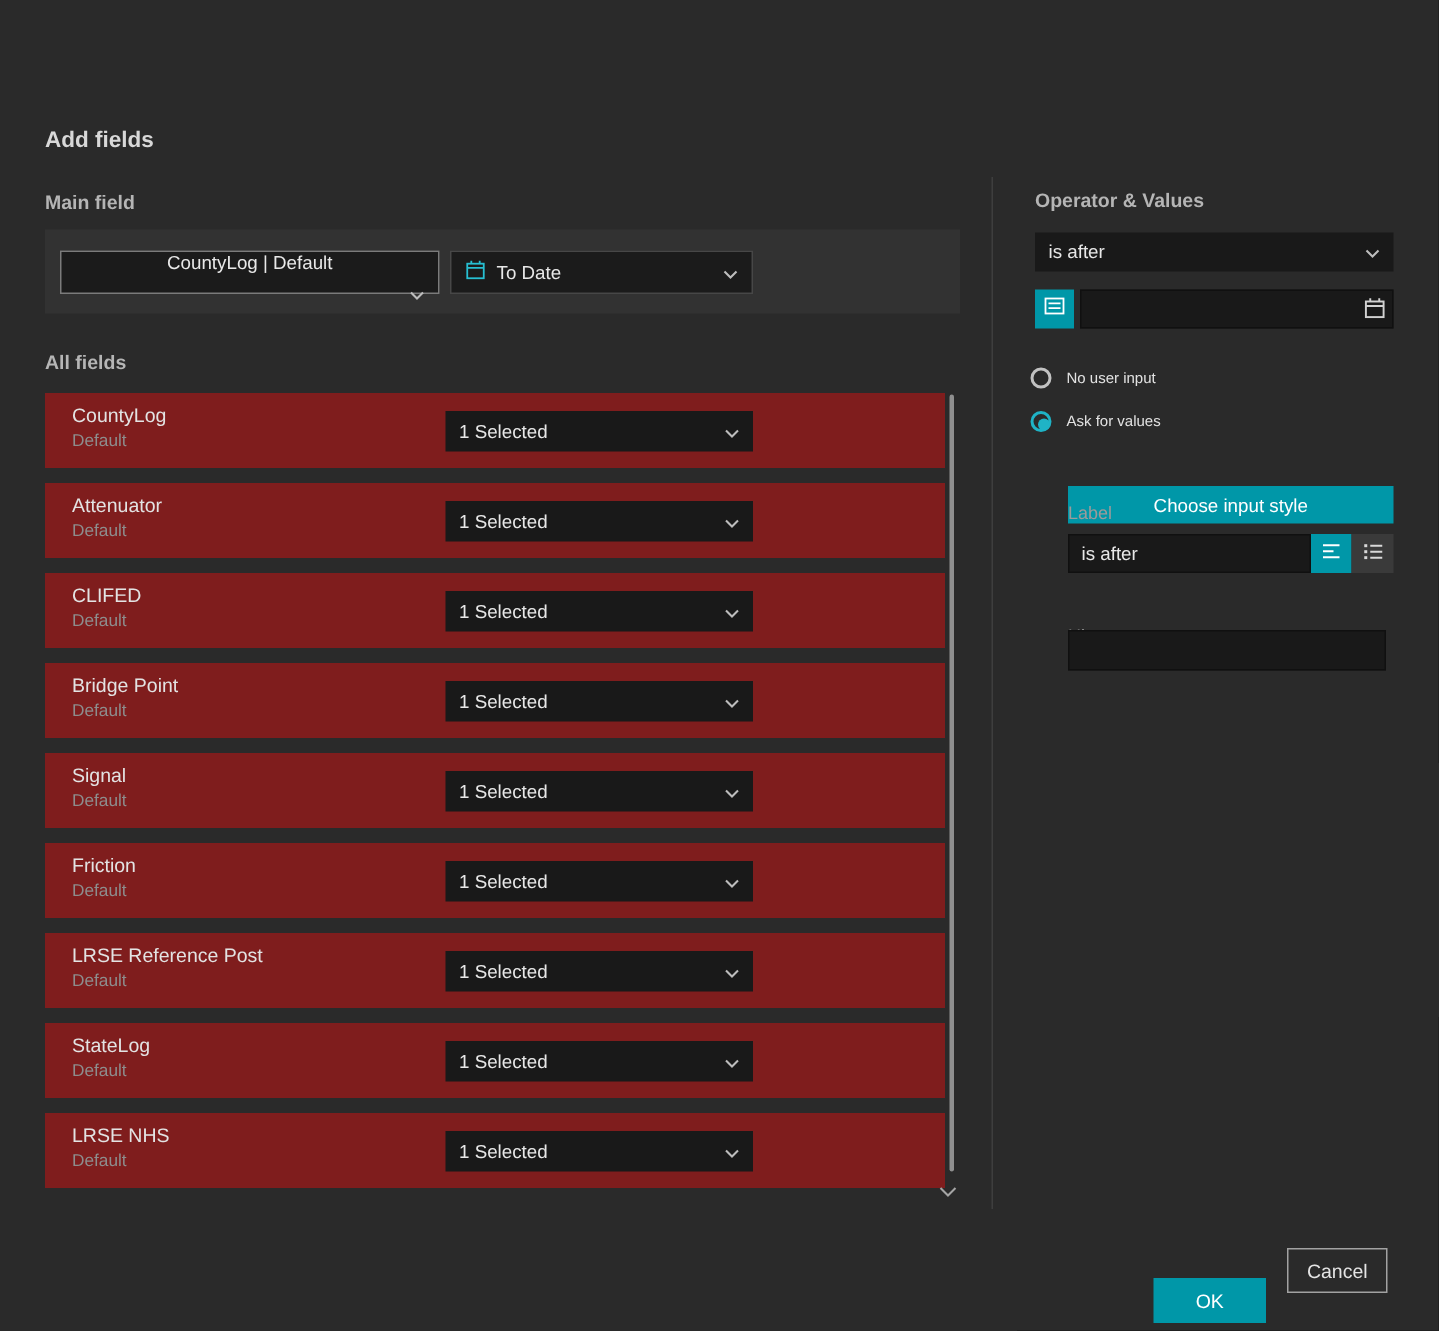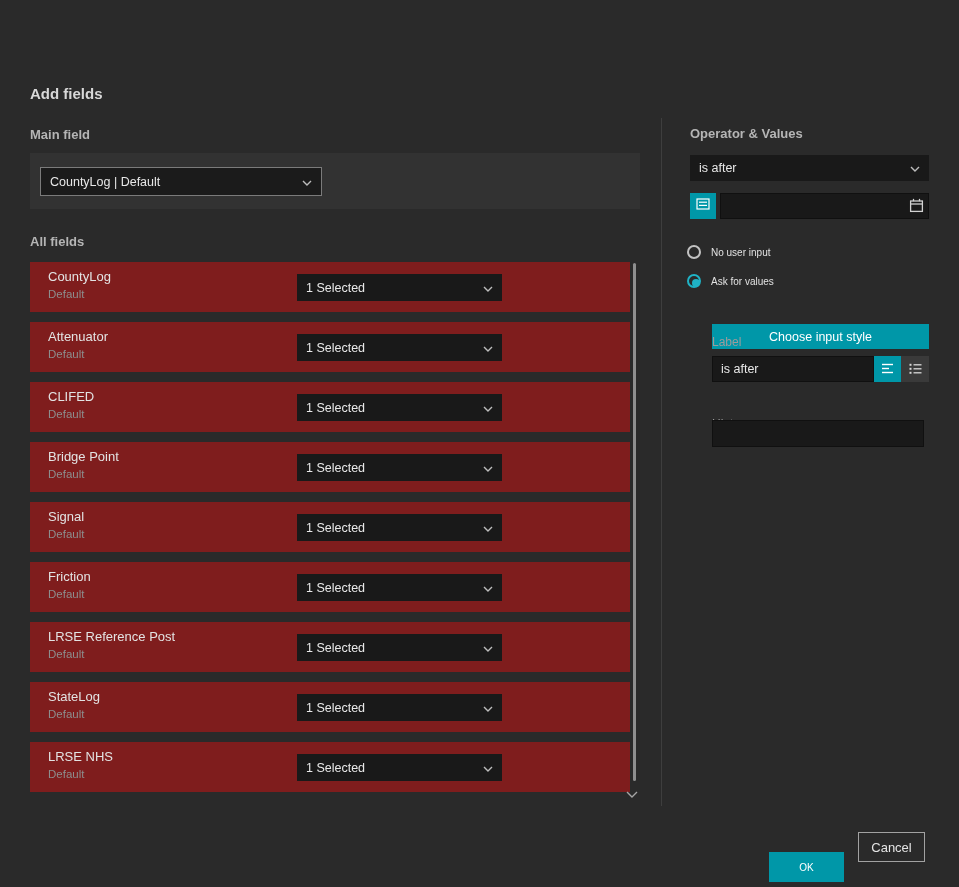--- a/index.html
+++ b/index.html
@@ -102,41 +102,57 @@
     position:absolute; background:var(--accent,#0097a8); color:#ffffff;
     display:flex; align-items:center; justify-content:center;
     font-size:12.5px; cursor:pointer; border:none;
     font-family:"Liberation Sans", sans-serif;
     margin-top:20px;
   }
 
   
   .ok-btn {
     position:absolute; left:769px; top:832px; width:75px; height:30px;
-    font-size:10px;
+    font-size:13px;
   }
   .cancel-btn {
     position:absolute; left:858px; top:832px; width:67px; height:30px;
     background:transparent; border:1px solid #a2a2a2; color:#e4e4e4;
     display:flex; align-items:center; justify-content:center;
     font-size:13px; cursor:pointer;
   }
 </style>
 </head>
 <body>
 
 <div class="dialog">
 
 
   <div class="section-heading" style="left:30px; top:85px;">Add fields</div>
   <div class="sub-label" style="left:30px; top:127px;">Main field</div>
 
   <div class="main-field-panel">
-    <div class="select bordered" style="left:10px; top:14px; width:282px; height:29px;">
+    <div class="select bordered" style="left:10px; top:14px; width:253px; height:29px;flex-direction:column;">
       <span>CountyLog | Default</span>
+      <span class="chev">
+        <svg width="10" height="6" viewBox="0 0 10 6">
+            <path d="M1 1l4 4 4-4" fill="none" stroke="#bdbdbd" stroke-width="1.4"></path>
+          </svg>
+      </span>
+    </div>
+    <div class="select thin-border" style="left:270px; top:14px; width:202px; height:29px;">
+      <span>
+        <svg width="14" height="14" viewBox="0 0 14 14">
+          <rect x="1.5" y="2.8" width="11" height="9.7" fill="none" stroke="#27bfd2" stroke-width="1.2"></rect>
+          <line x1="1.5" y1="5.6" x2="12.5" y2="5.6" stroke="#27bfd2" stroke-width="1.2"></line>
+          <line x1="4.2" y1="0.8" x2="4.2" y2="3" stroke="#27bfd2" stroke-width="1.2"></line>
+          <line x1="9.8" y1="0.8" x2="9.8" y2="3" stroke="#27bfd2" stroke-width="1.2"></line>
+        </svg>
+      </span>
+      <span>To Date</span>
       <span class="chev">
         <svg width="10" height="6" viewBox="0 0 10 6">
             <path d="M1 1l4 4 4-4" fill="none" stroke="#bdbdbd" stroke-width="1.4"></path>
           </svg>
       </span>
     </div>
   </div>
 
   <div class="sub-label" style="left:30px; top:234px;">All fields</div>
 

